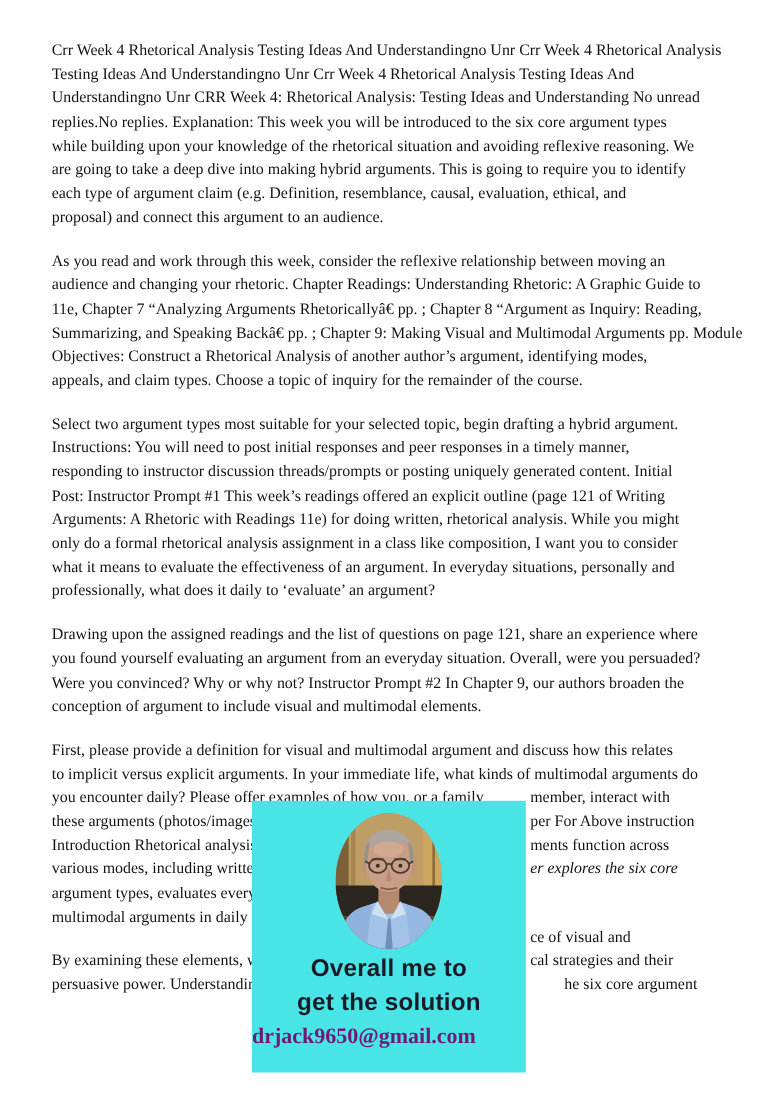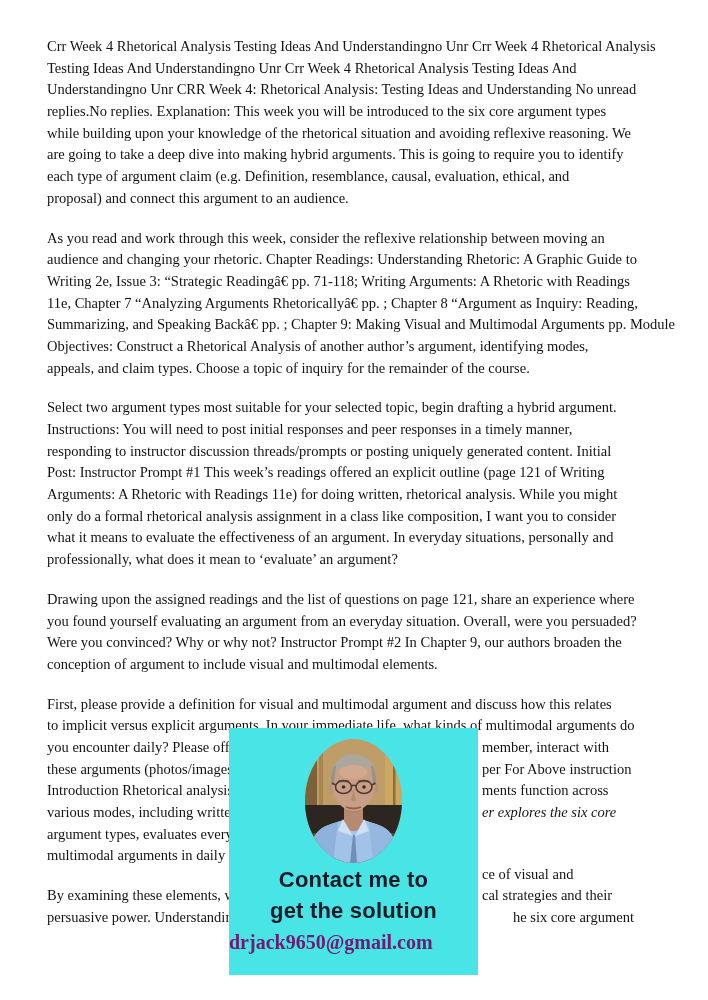--- a/index.html
+++ b/index.html
@@ -68,35 +68,34 @@
       <div class="line">Understandingno Unr CRR Week 4: Rhetorical Analysis: Testing Ideas and Understanding No unread</div>
       <div class="line">replies.No replies. Explanation: This week you will be introduced to the six core argument types</div>
       <div class="line">while building upon your knowledge of the rhetorical situation and avoiding reflexive reasoning. We</div>
       <div class="line">are going to take a deep dive into making hybrid arguments. This is going to require you to identify</div>
       <div class="line">each type of argument claim (e.g. Definition, resemblance, causal, evaluation, ethical, and</div>
       <div class="line">proposal) and connect this argument to an audience.</div>
     </div>
     <div class="para">
       <div class="line">As you read and work through this week, consider the reflexive relationship between moving an</div>
       <div class="line">audience and changing your rhetoric. Chapter Readings: Understanding Rhetoric: A Graphic Guide to</div>
-      <div class="line">Writing 2e, Issue 3: “Strategic Readingâ€ pp. 71-118; Writing Arguments: A Rhetoric with Readings</div>
       <div class="line">11e, Chapter 7 “Analyzing Arguments Rhetoricallyâ€ pp. ; Chapter 8 “Argument as Inquiry: Reading,</div>
       <div class="line">Summarizing, and Speaking Backâ€ pp. ; Chapter 9: Making Visual and Multimodal Arguments pp. Module</div>
       <div class="line">Objectives: Construct a Rhetorical Analysis of another author’s argument, identifying modes,</div>
       <div class="line">appeals, and claim types. Choose a topic of inquiry for the remainder of the course.</div>
     </div>
     <div class="para">
       <div class="line">Select two argument types most suitable for your selected topic, begin drafting a hybrid argument.</div>
       <div class="line">Instructions: You will need to post initial responses and peer responses in a timely manner,</div>
       <div class="line">responding to instructor discussion threads/prompts or posting uniquely generated content. Initial</div>
       <div class="line">Post: Instructor Prompt #1 This week’s readings offered an explicit outline (page 121 of Writing</div>
       <div class="line">Arguments: A Rhetoric with Readings 11e) for doing written, rhetorical analysis. While you might</div>
       <div class="line">only do a formal rhetorical analysis assignment in a class like composition, I want you to consider</div>
       <div class="line">what it means to evaluate the effectiveness of an argument. In everyday situations, personally and</div>
-      <div class="line">professionally, what does it mean to ‘evaluate’ an argument?</div>
+      <div class="line">professionally, what does it daily to ‘evaluate’ an argument?</div>
     </div>
     <div class="para">
       <div class="line">Drawing upon the assigned readings and the list of questions on page 121, share an experience where</div>
       <div class="line">you found yourself evaluating an argument from an everyday situation. Overall, were you persuaded?</div>
       <div class="line">Were you convinced? Why or why not? Instructor Prompt #2 In Chapter 9, our authors broaden the</div>
       <div class="line">conception of argument to include visual and multimodal elements.</div>
     </div>
     <div class="para">
       <div class="line">First, please provide a definition for visual and multimodal argument and discuss how this relates</div>
       <div class="line">to implicit versus explicit arguments. In your immediate life, what kinds of multimodal arguments do</div>
@@ -154,17 +153,17 @@
         </g>
         <circle cx="38.5" cy="48" r="1.8" fill="#3a2e26"></circle>
         <circle cx="59" cy="48" r="1.8" fill="#3a2e26"></circle>
         <path d="M48.5 50 L46 61 Q48.5 63.5 51 61 Z" fill="#b9886e"></path>
         <path d="M41 68 Q48.5 71 56 68" stroke="#8f5f4e" stroke-width="1.8" fill="none"></path>
         <path d="M42 72 Q48.5 74.5 55 72" stroke="#b07a62" stroke-width="1" fill="none" opacity="0.7"></path>
       </g>
     </svg>
   </div>
   <div class="contact-lines" style="color: rgb(27, 27, 40);">
-    <div>Contact me to</div>
+    <div>Overall me to</div>
     <div>get the solution</div>
   </div>
   <div class="email-line">drjack9650@gmail.com</div>
 </div>
 
 </body></html>

